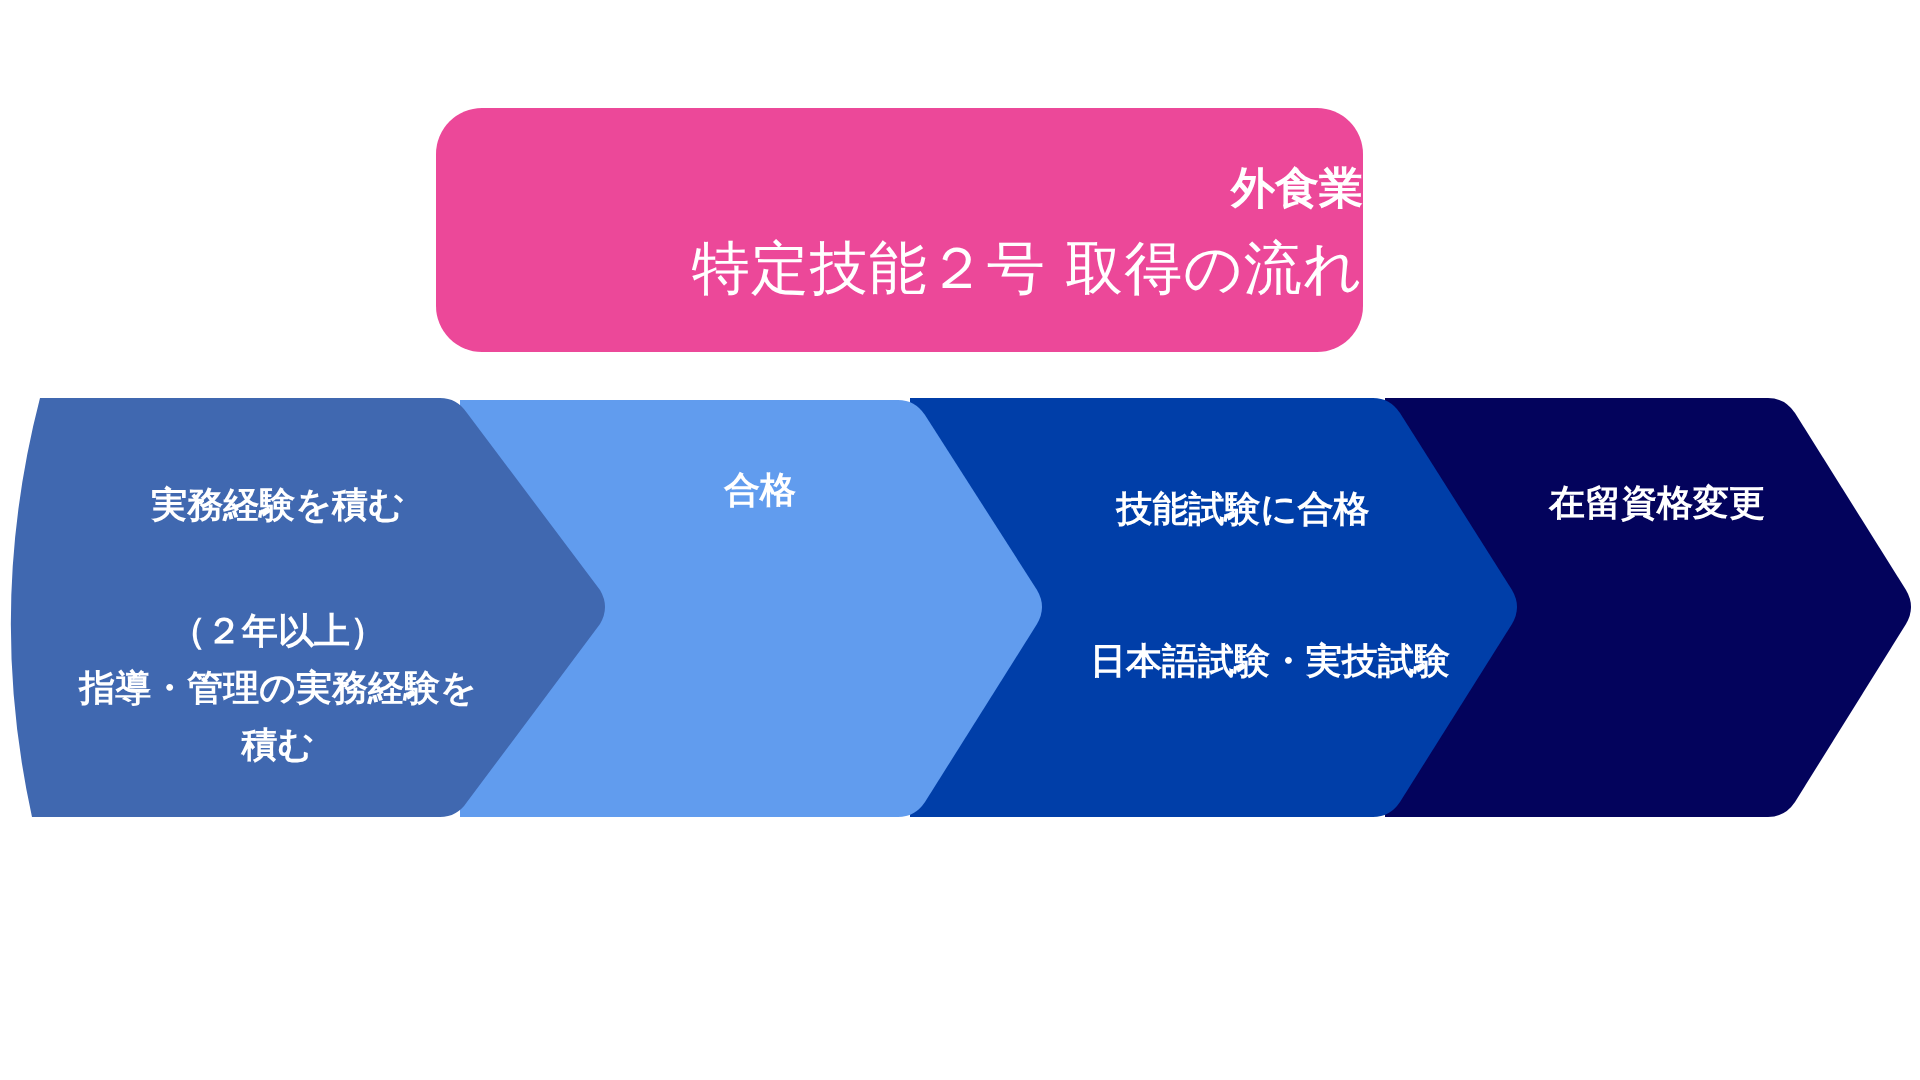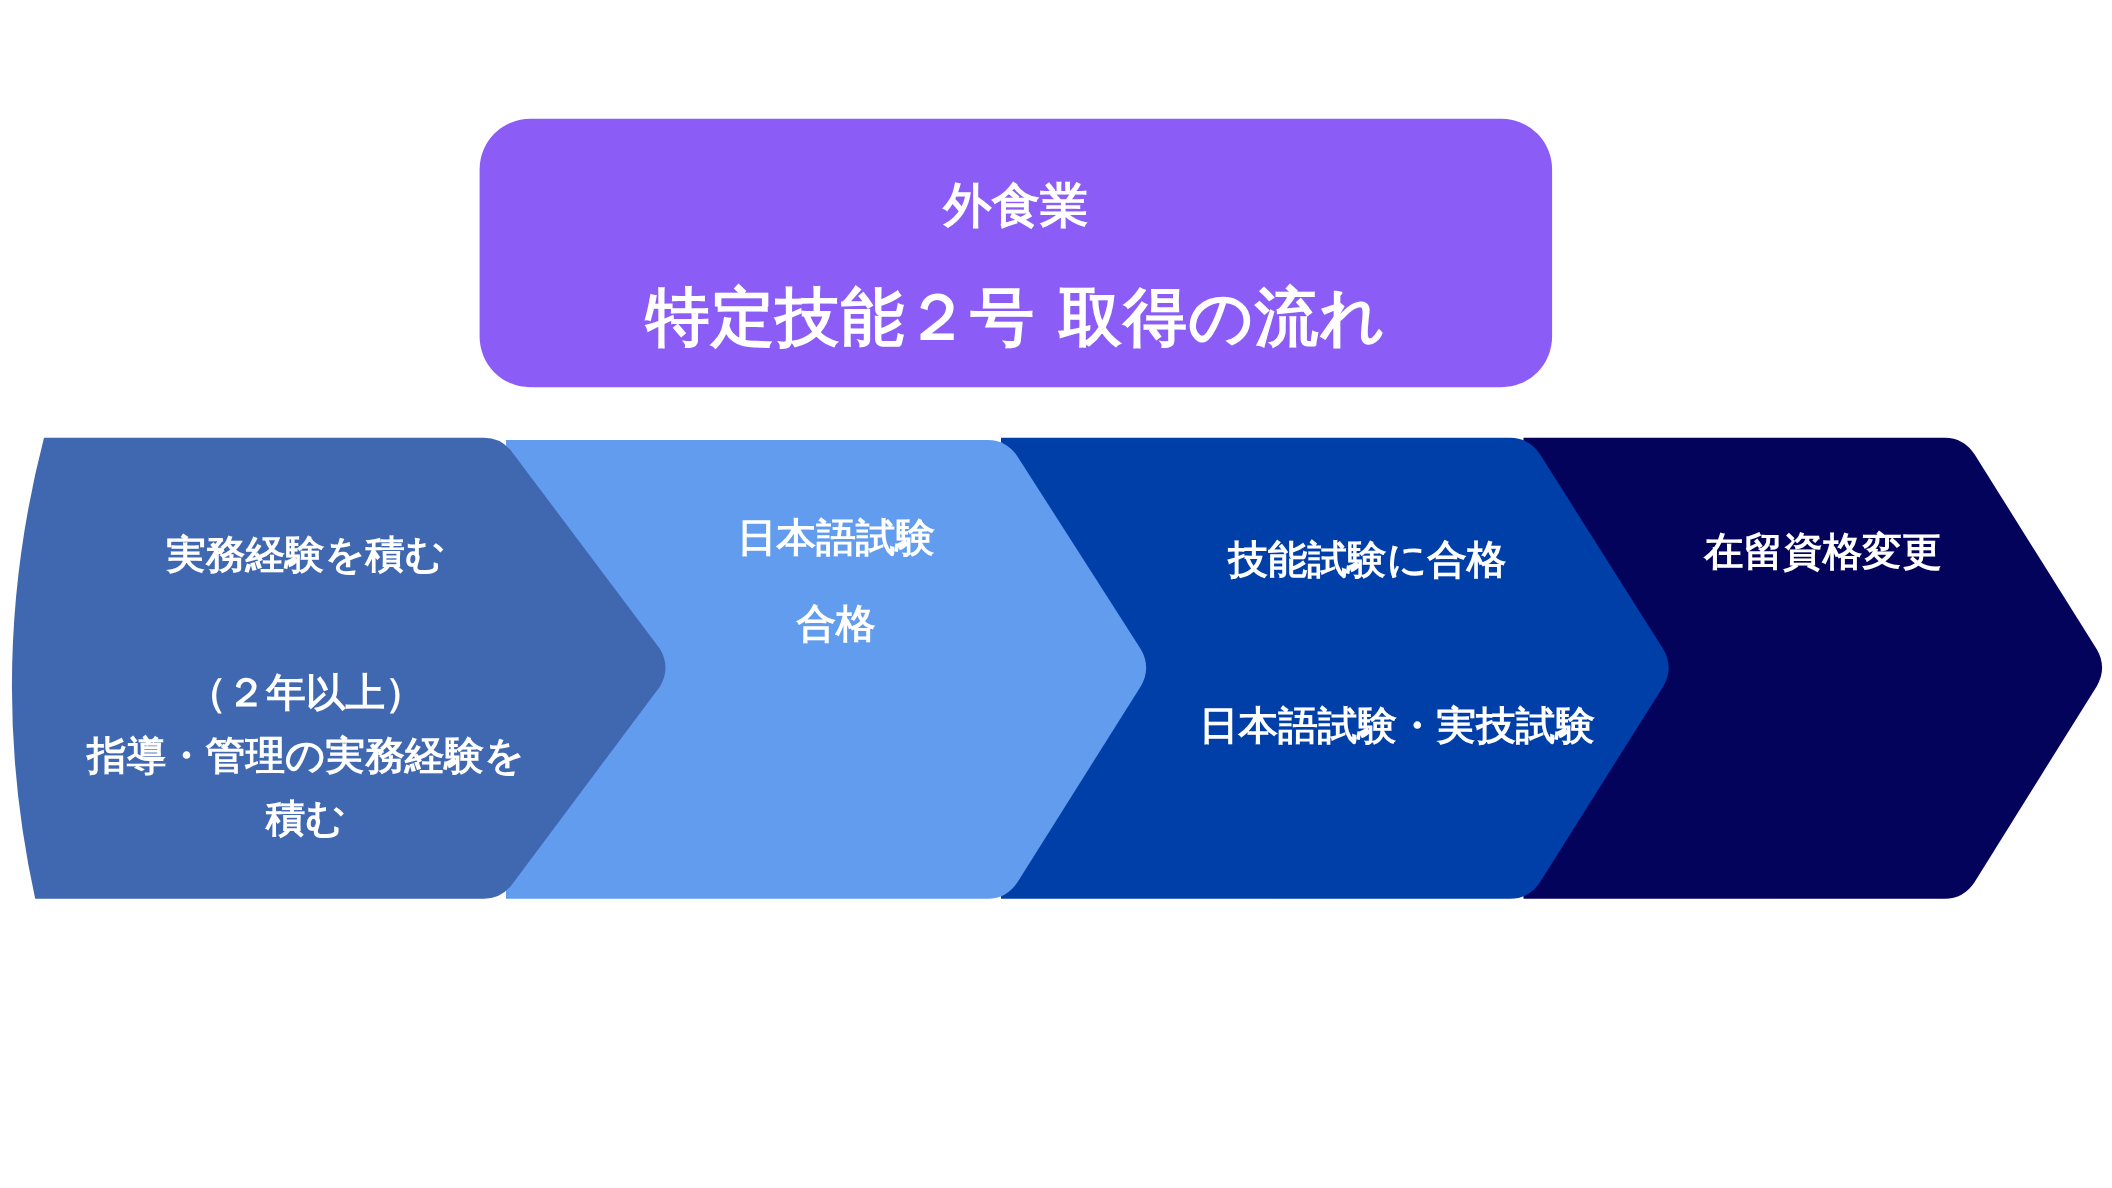--- a/index.html
+++ b/index.html
@@ -16,44 +16,42 @@
     width: 1920px;
     height: 1080px;
   }
   .header-box {
     position: absolute;
     left: 436px;
     top: 108px;
     width: 927px;
     height: 244px;
     border-radius: 46px;
-    background: #8b5cf6;
+    background: #ec4899;
     color: #ffffff;
-    text-align: center;
-    padding-left: 48px;
+    text-align: right;
   }
   .header-sub {
     position: absolute;
     left: 0;
     right: 0;
     top: 50px;
     font-size: 44px;
     line-height: 60px;
     font-weight: bold;
   }
   .header-title {
     position: absolute;
     left: 0;
     right: 0;
     top: 122px;
     font-size: 58px;
     line-height: 76px;
-    font-weight: bold;
+    font-weight: normal;
     letter-spacing: 1px;
-    margin-top: 20px;
   }
   svg.flow {
     position: absolute;
     left: 0;
     top: 0;
     width: 1920px;
     height: 1080px;
   }
   .step-text {
     position: absolute;
@@ -95,21 +93,20 @@
   <div class="step-text" style="left:28px; width:500px; top:466px;">
     <div class="step-title">実務経験を積む</div>
   </div>
   <div class="step-text" style="left:28px; width:500px; top:602px;">
     <div class="step-desc">（２年以上）</div>
     <div class="step-desc">指導・管理の実務経験を</div>
     <div class="step-desc">積む</div>
   </div>
 
   <div class="step-text" style="left:560px; width:400px; top:451px;">
-    <div class="step-title">日本語試験</div>
     <div class="step-title">合格</div>
   </div>
 
   <div class="step-text" style="left:1023px; width:440px; top:470px;font-family:Liberation Serif, serif;">
     <div class="step-title">技能試験に合格</div>
   </div>
   <div class="step-text" style="left:1050px; width:440px; top:632px;">
     <div class="step-desc">日本語試験・実技試験</div>
   </div>
 

